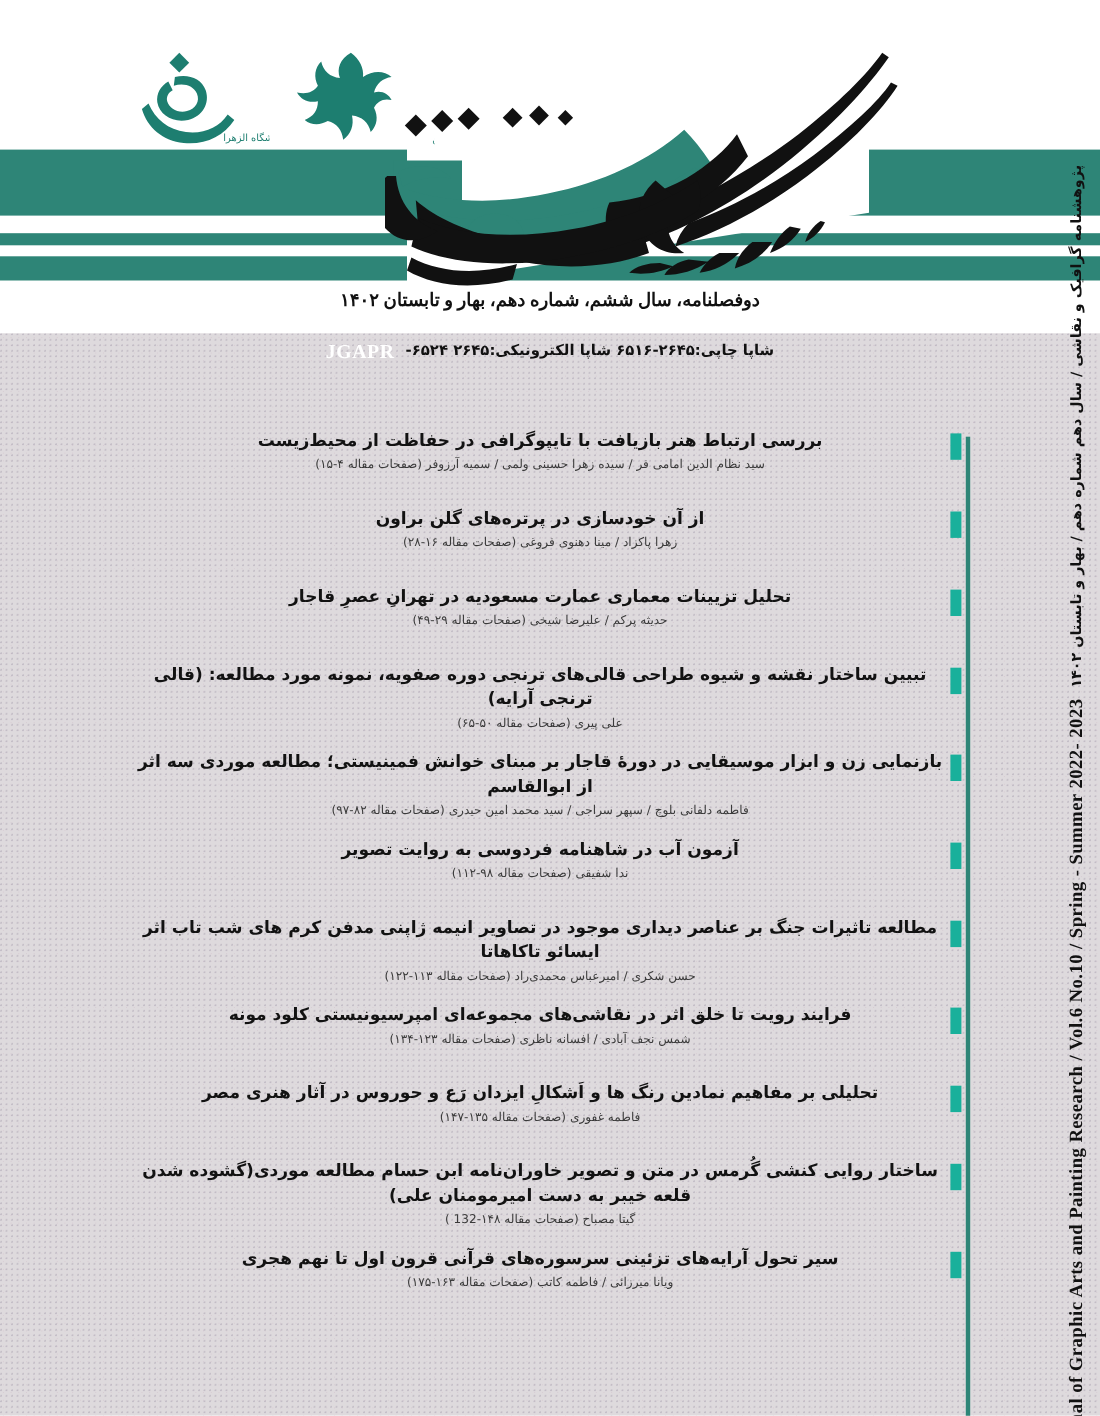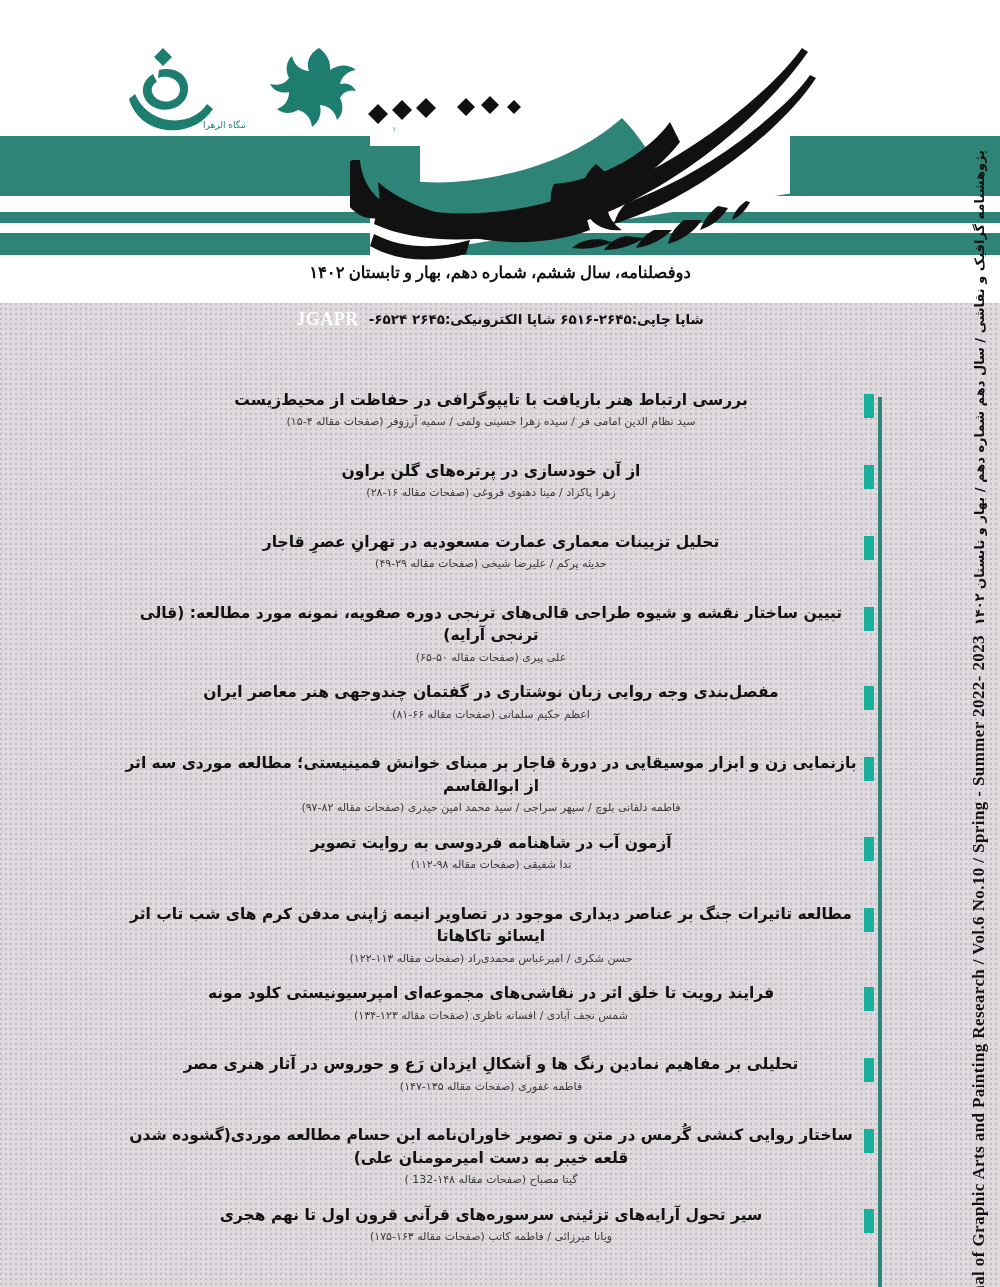--- a/index.html
+++ b/index.html
@@ -278,25 +278,20 @@
             <div class="art-title">تحلیل تزیینات معماری عمارت مسعودیه در تهرانِ عصرِ قاجار</div>
             <div class="art-meta">حدیثه پرکم / علیرضا شیخی  (صفحات مقاله ۲۹-۴۹)</div>
           </div>
           <div class="article">
             <span class="marker"></span>
             <div class="art-title">تبیین ساختار نقشه و شیوه طراحی قالی‌های ترنجی دوره صفویه، نمونه مورد مطالعه: (قالی ترنجی آرایه)</div>
             <div class="art-meta">علی پیری  (صفحات مقاله ۵۰-۶۵)</div>
           </div>
           <div class="article">
             <span class="marker"></span>
-            <div class="art-title">مفصل‌بندی وجه روایی زبان نوشتاری در گفتمان چندوجهی هنر معاصر ایران</div>
-            <div class="art-meta">اعظم حکیم سلمانی  (صفحات مقاله ۶۶-۸۱)</div>
-          </div>
-          <div class="article">
-            <span class="marker"></span>
             <div class="art-title">بازنمایی زن و ابزار موسیقایی در دورهٔ قاجار بر مبنای خوانش فمینیستی؛ مطالعه موردی سه اثر از ابوالقاسم</div>
             <div class="art-meta">فاطمه دلفانی بلوچ /   سپهر سراجی /  سید محمد امین حیدری (صفحات مقاله ۸۲-۹۷)</div>
           </div>
           <div class="article">
             <span class="marker"></span>
             <div class="art-title">آزمون آب در شاهنامه فردوسی به روایت تصویر</div>
             <div class="art-meta">ندا شفیقی  (صفحات مقاله ۹۸-۱۱۲)</div>
           </div>
           <div class="article">
             <span class="marker"></span>

